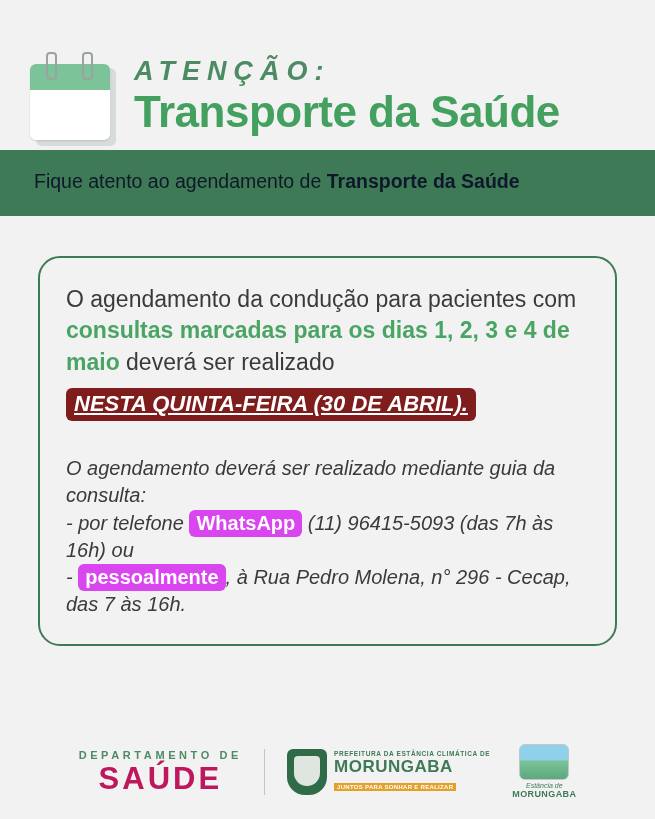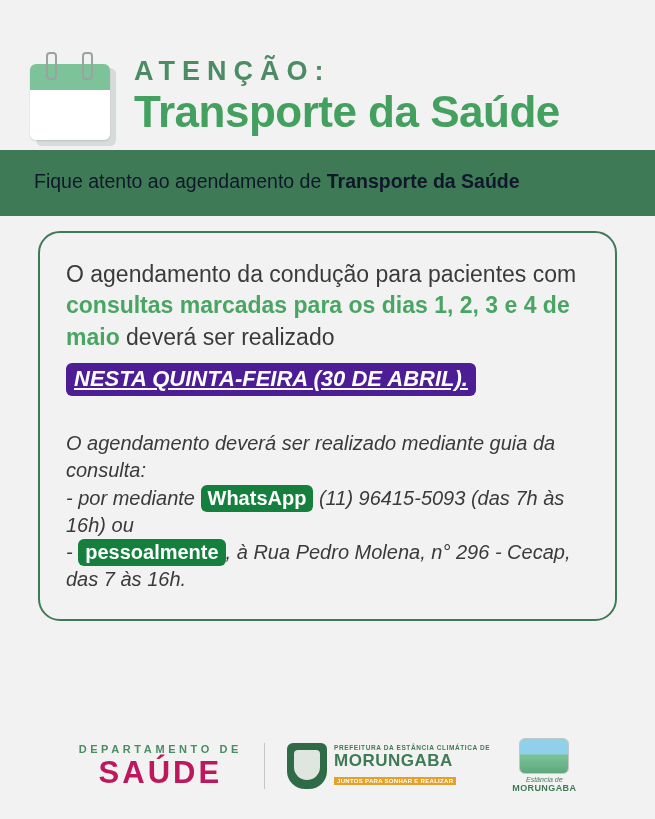--- a/index.html
+++ b/index.html
@@ -87,20 +87,21 @@
     flex-direction: column;
     justify-content: center;
   }
   .kicker {
     font-size: 27px;
     letter-spacing: 7px;
     font-weight: bold;
     color: #4c8b63;
     line-height: 1.1;
     margin-bottom: 2px;
+    font-style: italic;
   }
   .main-title {
     font-size: 44px;
     font-weight: bold;
     color: #43a05f;
     line-height: 1.05;
     letter-spacing: -0.5px;
   }
 
   
@@ -109,21 +110,21 @@
     color: #0f172a;
     padding: 18px 34px 20px 34px;
     font-size: 19.5px;
     line-height: 1.42;
     box-sizing: border-box;
   }
   .greenbar b { font-weight: bold; }
 
   
   .card-wrap {
-    padding: 15px 38px 0 38px;
+    padding: 40px 38px 0 38px;
     box-sizing: border-box;
   }
   .card {
     border: 2px solid #3f7a56;
     border-radius: 22px;
     padding: 26px 26px 26px 26px;
     min-height: 350px;
     box-sizing: border-box;
     background: #f2f2f2;
   }
@@ -133,21 +134,21 @@
     line-height: 1.38;
     color: #3a3a3a;
   }
   .para1 .hl-green {
     color: #4aa564;
     font-weight: bold;
   }
 
   .highlight-box {
     display: inline-block;
-    background: #4c1d95;
+    background: #7f1d1d;
     color: #ffffff;
     font-weight: bold;
     font-style: italic;
     text-decoration: underline;
     font-size: 22px;
     padding: 3px 8px 4px 8px;
     border-radius: 6px;
     margin-top: 9px;
     line-height: 1.2;
     text-align: center;
@@ -155,34 +156,34 @@
 
   .para2 {
     margin-top: 34px;
     font-size: 20px;
     font-style: italic;
     line-height: 1.36;
     color: #3a3a3a;
   }
   .chip {
     display: inline-block;
-    background: #15803d;
+    background: #d946ef;
     color: #ffffff;
     font-weight: bold;
     font-style: normal;
     border-radius: 6px;
     padding: 1px 7px 2px 7px;
     line-height: 1.2;
   }
 
   
   .footer {
     position: absolute;
     left: 0;
-    bottom: 25px;
+    bottom: 19px;
     width: 100%;
     display: flex;
     align-items: center;
     justify-content: center;
     gap: 22px;
   }
   .dept {
     text-align: center;
     line-height: 1;
   }
@@ -313,21 +314,21 @@
         <span>O agendamento da condução para pacientes com </span><span class="hl-green">consultas marcadas para os dias 1, 2, 3 e 4 de maio</span><span> deverá ser realizado</span>
       </div>
 
       <div>
         <span class="highlight-box">NESTA QUINTA-FEIRA (30 DE ABRIL).</span>
       </div>
 
       <div class="para2">
         <div>O agendamento deverá ser realizado mediante guia da consulta:</div>
         <div>
-          <span>- por mediante </span><span class="chip">WhatsApp</span><span> (11) 96415-5093 (das 7h às 16h)  ou</span>
+          <span>- por telefone </span><span class="chip">WhatsApp</span><span> (11) 96415-5093 (das 7h às 16h)  ou</span>
         </div>
         <div>
           <span>- </span><span class="chip">pessoalmente</span><span>, à Rua Pedro Molena, n° 296 - Cecap, das 7 às 16h.</span>
         </div>
       </div>
 
     </div>
   </div>
 
   <div class="footer">

